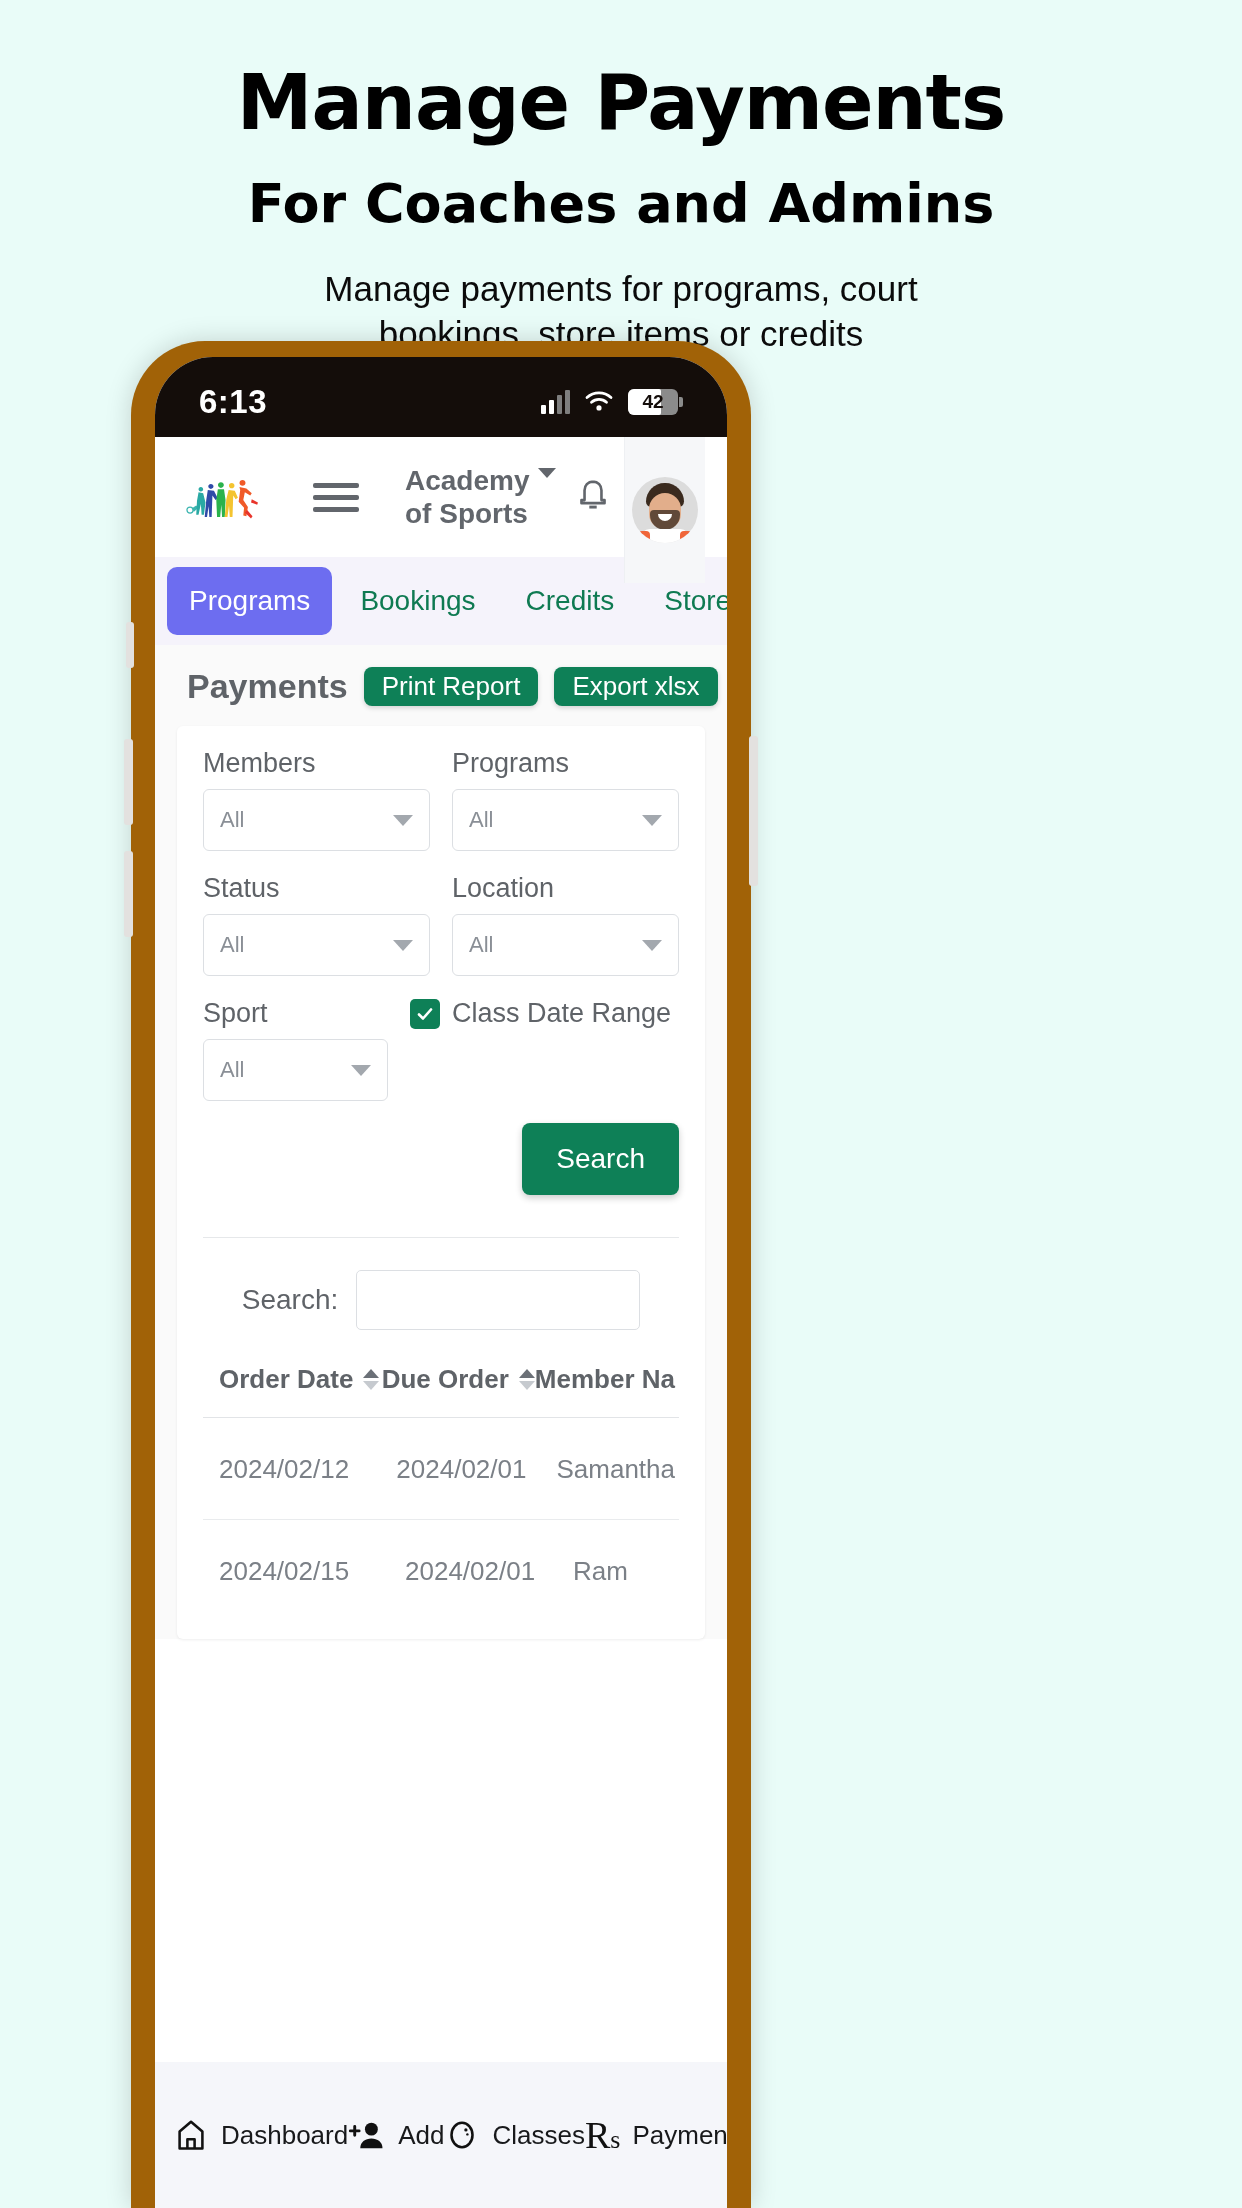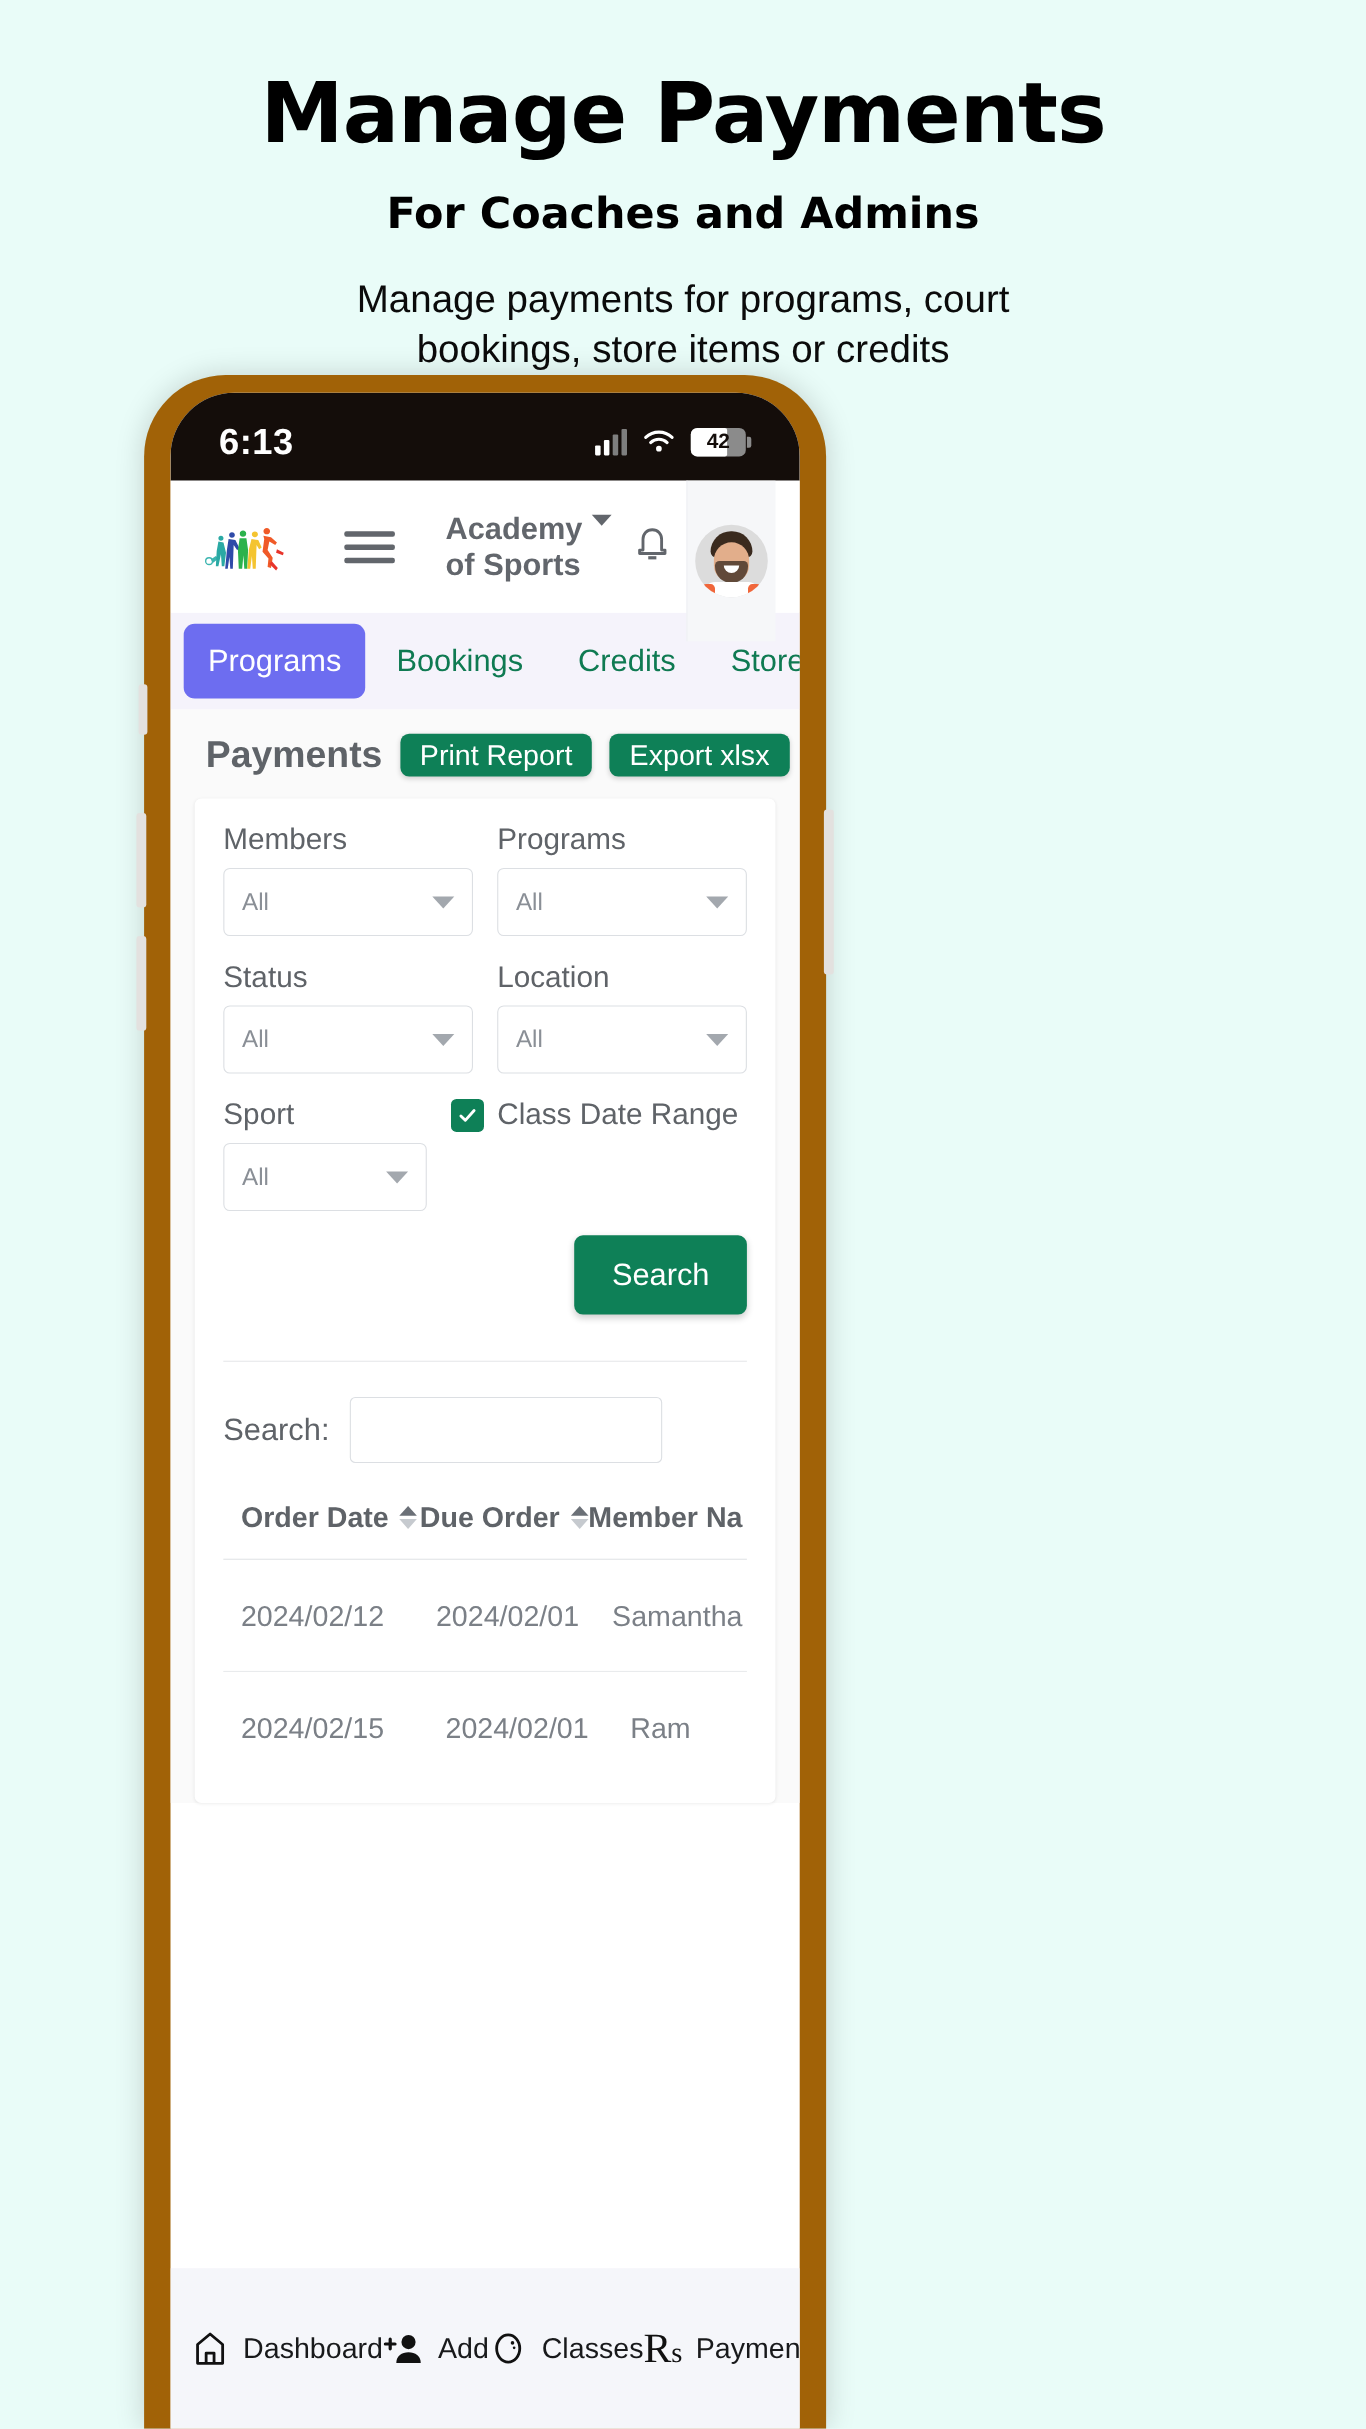--- a/index.html
+++ b/index.html
@@ -19,21 +19,21 @@
     font-weight:bold;
     font-size:76px;
     letter-spacing:-1px;
     color:#000;
     margin:0;
     line-height:1.08;
   }
   .promo-sub{
     font-family:"DejaVu Sans", sans-serif;
     font-weight:bold;
-    font-size:39px;
+    font-size:54px;
     color:#000;
     margin:30px 0 0 0;
     line-height:1.1;
   }
   .promo-desc{
     font-family:"Liberation Sans", sans-serif;
     font-size:35px;
     color:#0b0b0b;
     margin:34px auto 0 auto;
     width:640px;
@@ -170,21 +170,21 @@
   }
   .chkbox svg{display:block;}
   .chk-label{font-size:27px;color:#5f6368;font-family:"Liberation Sans",sans-serif;}
   .search-row{display:flex;justify-content:flex-end;margin-top:22px;}
   .search-btn{
     background:#0e8057;color:#fff;font-size:28px;border:none;border-radius:8px;
     padding:20px 34px;cursor:pointer;font-family:"Liberation Sans",sans-serif;
     box-shadow:0 3px 7px rgba(0,0,0,0.2);
   }
   .divider{height:1px;background:#e6e8ea;margin:42px 0 0 0;}
-  .tbl-search{display:flex;align-items:center;justify-content:flex-start;gap:18px;margin:32px 0 34px 0;}
+  .tbl-search{display:flex;align-items:center;justify-content:center;gap:18px;margin:32px 0 34px 0;}
   .tbl-search-label{font-size:28px;color:#5f6368;font-family:"Liberation Sans",sans-serif;}
   .tbl-search-input{
     width:278px;height:56px;border:1px solid #dcdfe3;border-radius:5px;background:#fff;
   }
   .thead{display:flex;padding:0 4px 22px 16px;border-bottom:1px solid #e2e4e7;}
   .th{
     font-size:26px;color:#5f6368;font-weight:bold;display:flex;align-items:center;gap:10px;
     font-family:"Liberation Sans",sans-serif;white-space:nowrap;cursor:pointer;
   }
   .th.c1{width:186px;}

